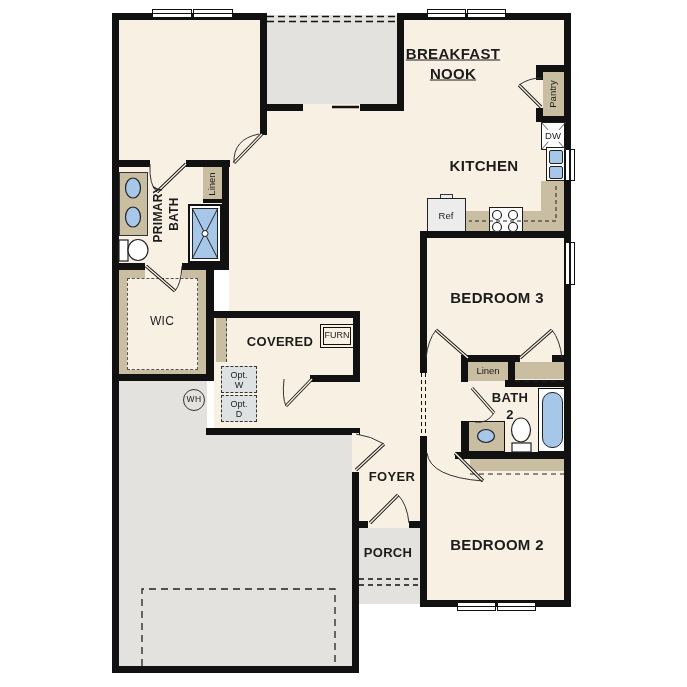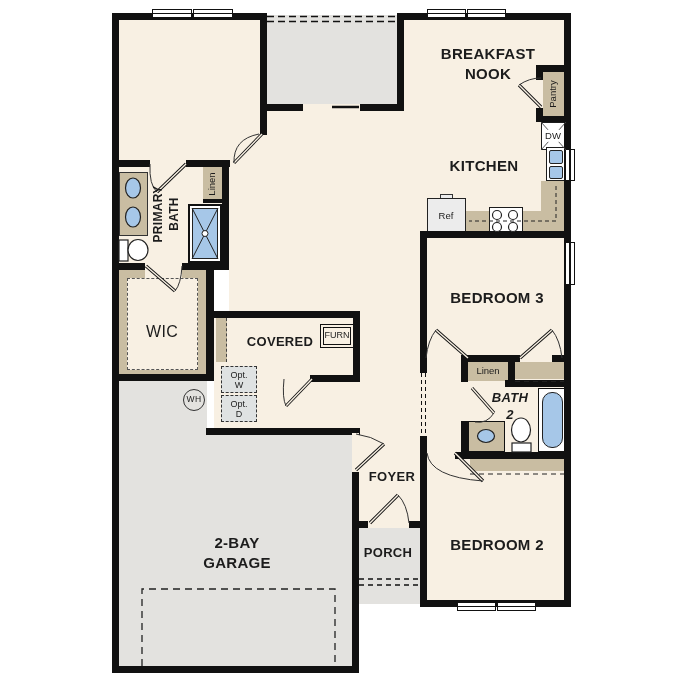--- a/index.html
+++ b/index.html
@@ -235,35 +235,33 @@
         <path d="M409,523 Q407,504 398,495"></path>
         <path d="M494,413 Q487,424 475,422"></path>
         <path d="M426,358 Q428,340 436,330"></path>
         <path d="M562,358 Q560,340 552,330"></path>
         <path d="M427,453 Q430,477 483,481"></path>
         <path d="M541,78 Q529,78 519,85"></path>
       </g>
     </g>
   </svg>
 
-  <div class="lbl big" style="left:488px;top:63px;">BREAKFAST
+  <div class="lbl big" style="left:453px;top:63px;text-decoration:underline;">BREAKFAST
 NOOK</div>
   <div class="lbl big" style="left:484px;top:166px;">KITCHEN</div>
   <div class="lbl sm rot" style="left:167px;top:214px;">PRIMARY
 BATH</div>
-  <div class="lbl" style="left:162px;top:332px;font-size:16px;">WIC</div>
+  <div class="lbl" style="left:162px;top:322px;font-size:12px;">WIC</div>
   <div class="lbl med" style="left:280px;top:342px;">COVERED</div>
   <div class="lbl big" style="left:497px;top:298px;">BEDROOM 3</div>
-  <div class="lbl med" style="left:510px;top:407px;font-style:italic;">BATH
+  <div class="lbl med" style="left:510px;top:407px;">BATH
 2</div>
   <div class="lbl big" style="left:497px;top:545px;">BEDROOM 2</div>
   <div class="lbl med" style="left:392px;top:477px;">FOYER</div>
   <div class="lbl med" style="left:388px;top:553px;">PORCH</div>
-  <div class="lbl big" style="left:237px;top:552px;">2-BAY
-GARAGE</div>
   <div class="lbl tiny rot" style="left:212px;top:184px;">Linen</div>
   <div class="lbl tiny rot" style="left:553px;top:94px;">Pantry</div>
   <div class="lbl tiny" style="left:553px;top:136px;background:#fff;padding:0 1px;">DW</div>
   <div class="lbl tiny" style="left:446px;top:216px;">Ref</div>
   <div class="lbl micro" style="left:337px;top:336px;background:#f8f0e3;">FURN</div>
   <div class="lbl tiny" style="left:488px;top:371px;">Linen</div>
   <div class="lbl micro" style="left:239px;top:380px;line-height:1.15;">Opt.
 W</div>
   <div class="lbl micro" style="left:239px;top:409px;line-height:1.15;">Opt.
 D</div>

